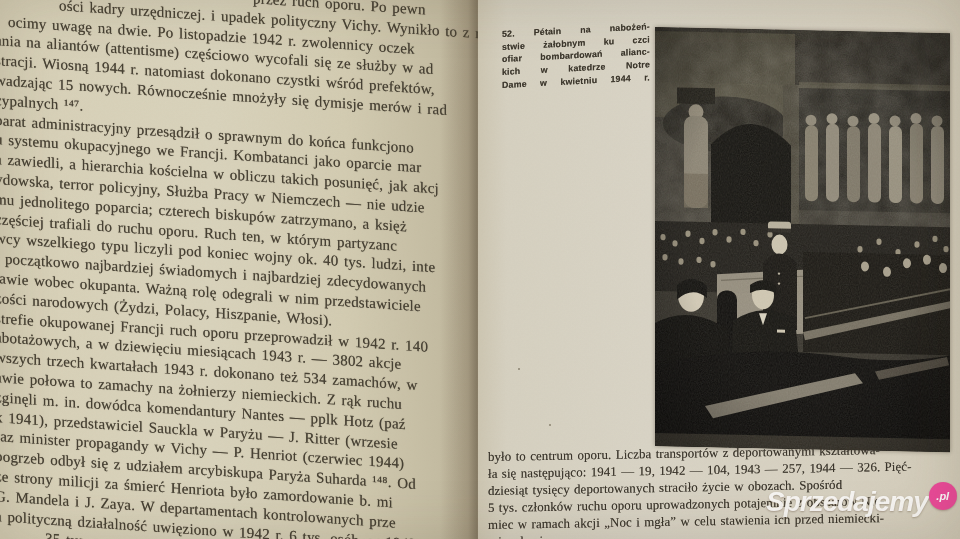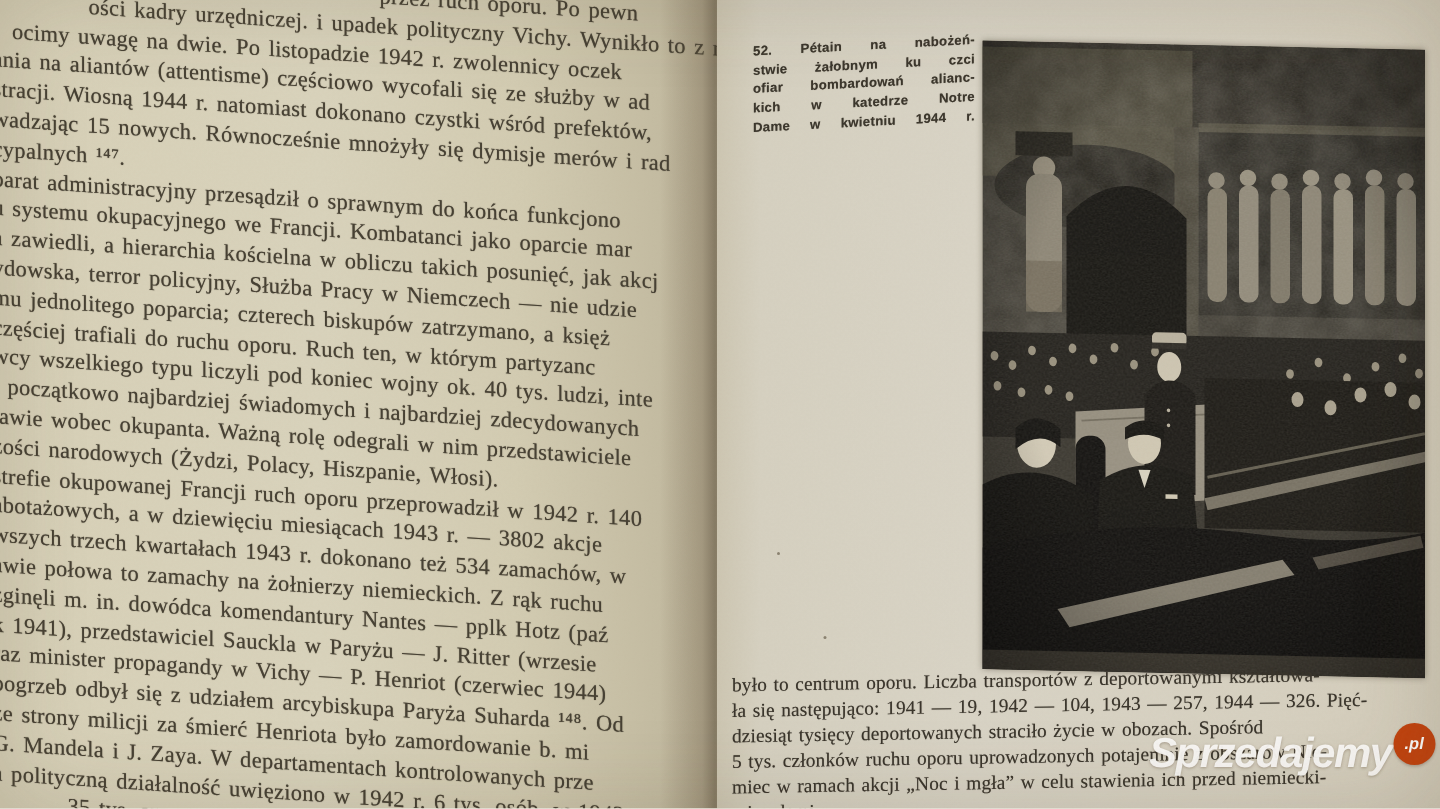--- a/index.html
+++ b/index.html
@@ -64,21 +64,21 @@
     position:absolute; left:766px; top:487px; display:flex; align-items:flex-end;
     pointer-events:none;
     font-style:italic;
   }
   .wm-text{
     font-family:"Liberation Sans","DejaVu Sans",sans-serif;
     font-weight:700; font-size:28px; line-height:30px; letter-spacing:-1px;
     color:rgba(251,250,248,.96); text-shadow:0 1px 2px rgba(80,60,40,.35);
   }
   .wm-circle{
-    width:28px; height:28px; border-radius:50%; background:#c2410c;
+    width:28px; height:28px; border-radius:50%; background:#ec4899;
     margin-left:1px; transform:translateY(-7px);
     font-family:"Liberation Sans","DejaVu Sans",sans-serif;
     font-weight:700; font-size:11px; line-height:28px; text-align:center;
     color:#fdfdfc; box-shadow:0 1px 2px rgba(80,50,40,.3);
   }
   .paper-noise{position:absolute; left:0; top:0; width:960px; height:539px; pointer-events:none; opacity:.5;}
   .vig{position:absolute; left:0; top:0; width:960px; height:539px; pointer-events:none;
     box-shadow:inset 0 0 60px rgba(70,60,40,.18);}
 </style>
 </head>

